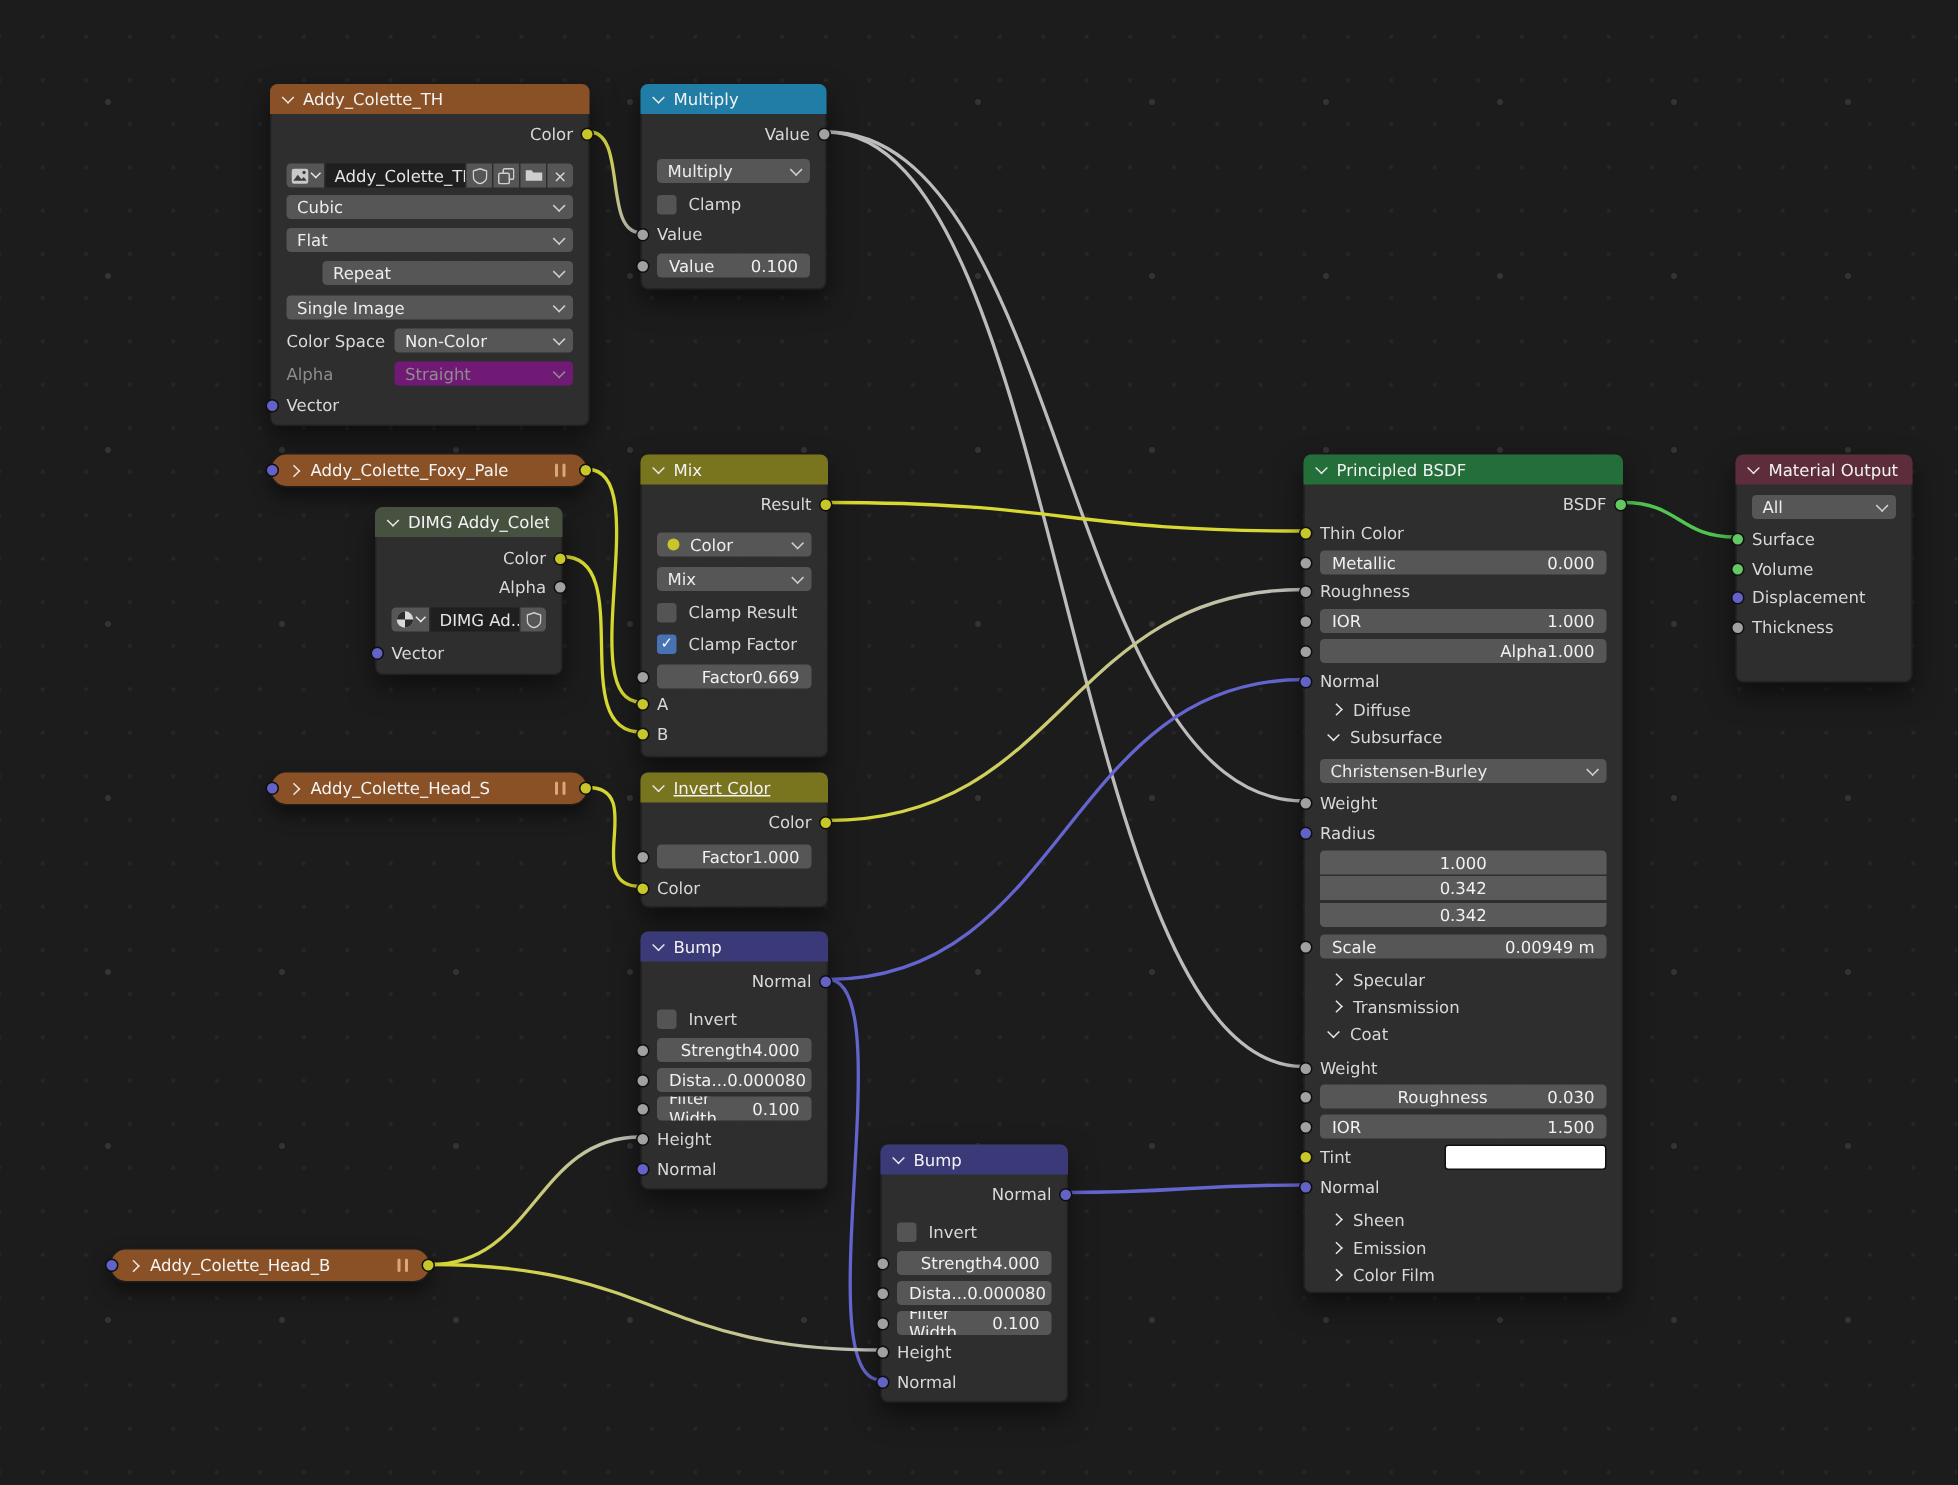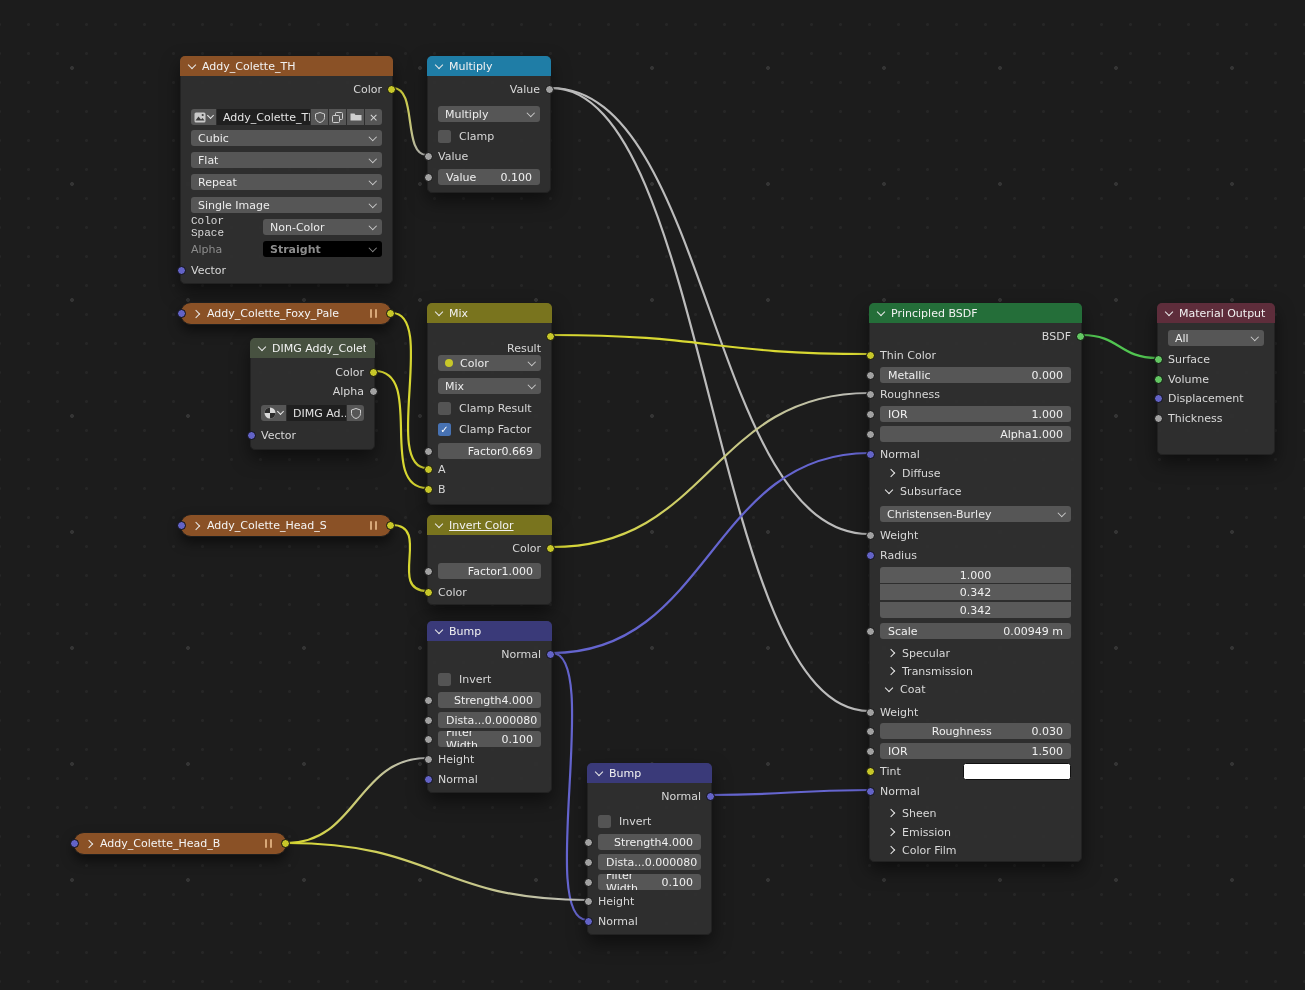--- a/index.html
+++ b/index.html
@@ -19,21 +19,21 @@
   .hdr{position:absolute;left:-1px;right:-1px;top:-1px;height:20px;border-radius:5px 5px 0 0;
     display:flex;align-items:center;padding:0 9px;gap:7px;color:#f2f2f2;}
   .r{position:absolute;left:10px;right:10px;height:16px;display:flex;align-items:center;}
   .r.out{justify-content:flex-end;}
   .chev{width:5px;height:5px;border-right:1.4px solid #e8e8e8;border-bottom:1.4px solid #e8e8e8;
     display:inline-block;transform:rotate(45deg);margin-top:-3px;flex:none;}
   .chev.right{transform:rotate(-45deg);margin-top:0;margin-left:2px;}
   .dd{background:#565656;border-radius:3px;height:16px;display:flex;align-items:center;
     justify-content:space-between;padding:0 7px;flex:1;color:#ececec;cursor:default;}
   .dd .chev{border-color:#cfcfcf;width:4.5px;height:4.5px;}
-  .dd.disabled{background:#000000;color:#8d8d8d;font-weight:bold;}
+  .dd.disabled{background:#701a75;color:#8d8d8d;}
   .dd.disabled .chev{border-color:#8d8d8d;}
   .sl{background:#565656;border-radius:3px;height:16px;display:flex;align-items:center;
     justify-content:space-between;padding:0 8px;flex:1;position:relative;overflow:hidden;color:#f0f0f0;}
   .sl span{position:relative;z-index:1;}
   .fill{position:absolute;left:0;top:0;bottom:0;background:#4772b3;z-index:0;}
   .cb{width:13px;height:13px;background:#545454;border-radius:2.5px;margin-right:8px;flex:none;
     display:flex;align-items:center;justify-content:center;font-size:10px;color:#fff;}
   .cb.on{background:#4772b3;}
   .sock{position:absolute;width:9px;height:9px;border-radius:50%;border:1px solid #0f0f0f;
     box-sizing:border-box;z-index:5;}
@@ -141,34 +141,34 @@
           <span>Cubic</span>
           <span class="chev"></span>
         </span>
   </div>
   <div class="r" style="top:95px;">
     <span class="dd">
           <span>Flat</span>
           <span class="chev"></span>
         </span>
   </div>
-  <div class="r" style="top:117px;">
+  <div class="r" style="top:117px;margin-left:24px;">
     <span class="dd">
           <span>Repeat</span>
           <span class="chev"></span>
         </span>
   </div>
   <div class="r" style="top:140px;">
     <span class="dd">
           <span>Single Image</span>
           <span class="chev"></span>
         </span>
   </div>
   <div class="r" style="top:162px;">
-    <span style="width:72px;flex:none;font-family:Liberation Mono, monospace;">Color Space</span>
+    <span style="width:72px;flex:none;">Color Space</span>
     <span class="dd">
           <span>Non-Color</span>
           <span class="chev"></span>
         </span>
   </div>
   <div class="r" style="top:184px;">
     <span style="width:72px;flex:none;color:#8d8d8d;">Alpha</span>
     <span class="dd disabled">
           <span>Straight</span>
           <span class="chev"></span>
@@ -257,21 +257,21 @@
   <span class="sock" style="right:-4px;top:29px;background:#c7c729;"></span>
   <span class="sock" style="right:-4px;top:48px;background:#a1a1a1;"></span>
   <span class="sock" style="left:-4px;top:92px;background:#6363c7;"></span>
 </div>
 
 <div class="node" style="left:427px;top:303px;width:125px;height:202px;">
   <div class="hdr" style="background:#79741e;">
     <span class="chev"></span>
     <span>Mix</span>
   </div>
-  <div class="r out" style="top:36px;">
+  <div class="r out" style="top:24px;">
         <span>Result</span>
       </div>
   <div class="r" style="top:51px;">
     <span class="dd">
           <span style="display:flex;align-items:center;">
             <span class="dot" style="background:#c7c729;"></span>
             <span>Color</span>
           </span>
           <span class="chev"></span>
         </span>

